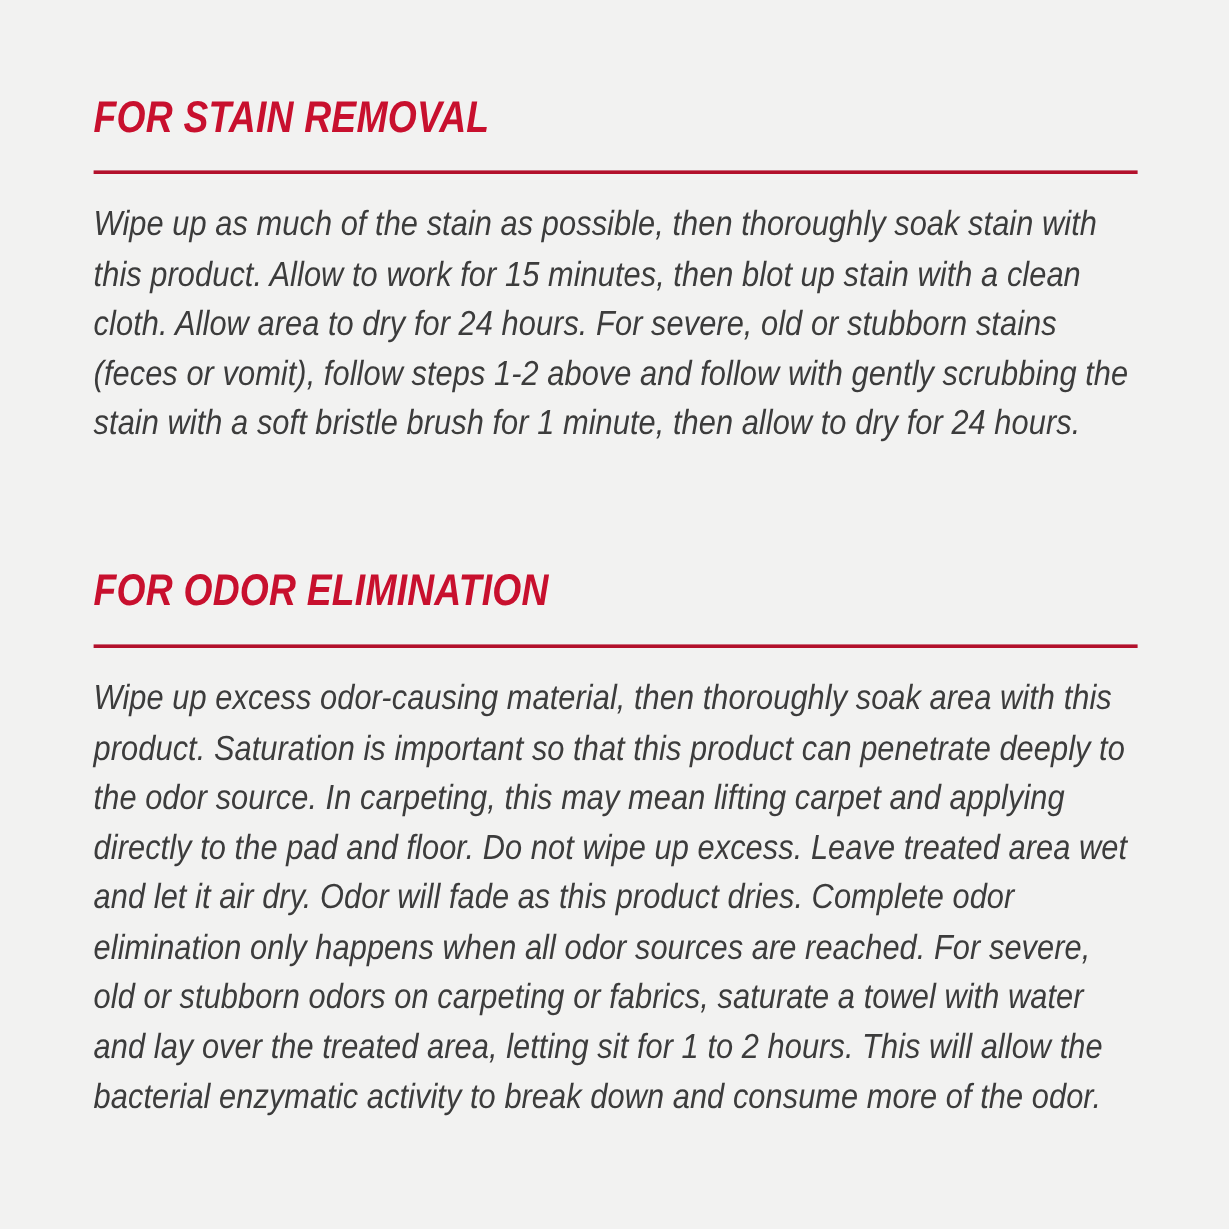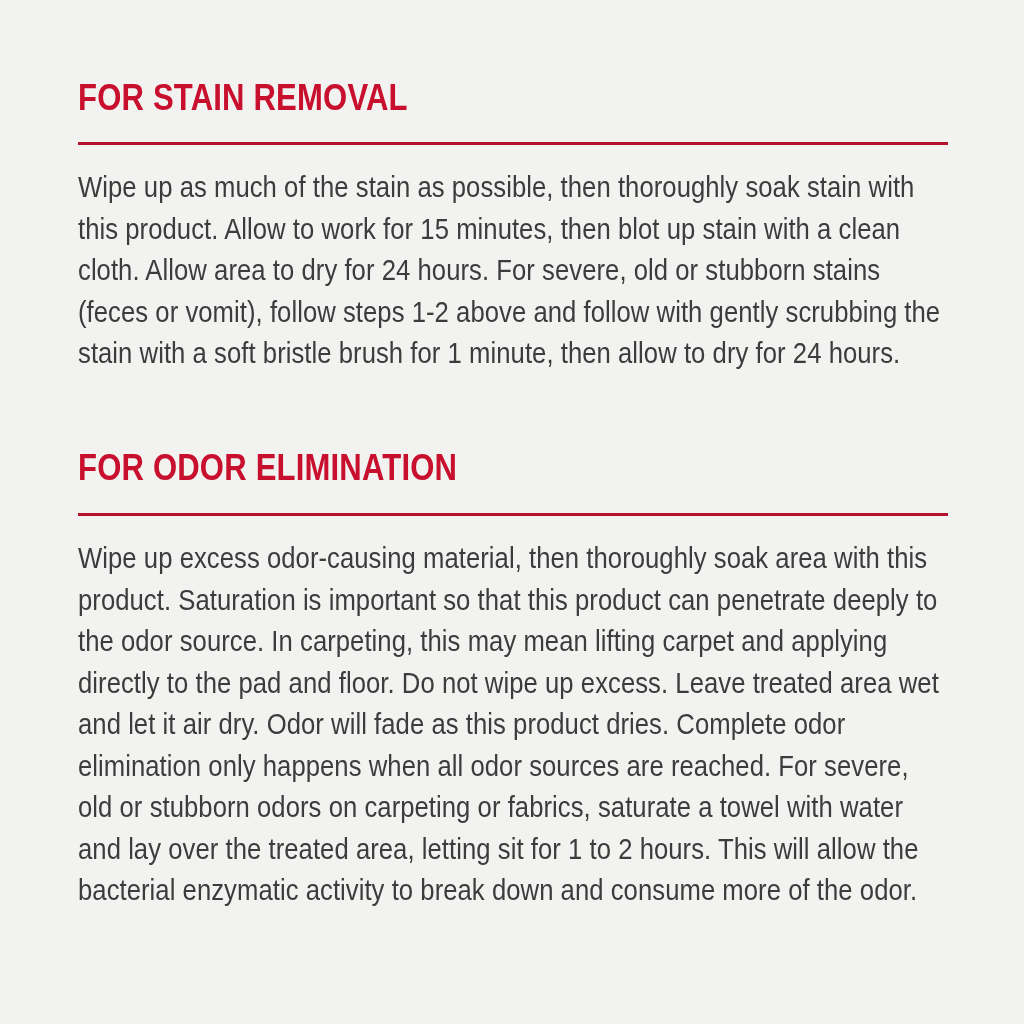--- a/index.html
+++ b/index.html
@@ -21,24 +21,25 @@
     top: 0;
     width: 870px;
     height: 1024px;
     box-sizing: border-box;
   }
 
   .section {
     position: absolute;
     left: 0;
     width: 870px;
+    font-style: italic;
   }
 
   .section-stain { top: 76px; }
-  .section-odor  { top: 446px; }
+  .section-odor  { top: 470px; }
 
   .section-heading {
     margin: 0;
     color: #c8102e;
     font-family: "Liberation Sans Narrow", "Liberation Sans", "DejaVu Sans Condensed", sans-serif;
     font-size: 37px;
     font-weight: 700;
     letter-spacing: 0.2px;
     line-height: 44px;
     text-transform: uppercase;

